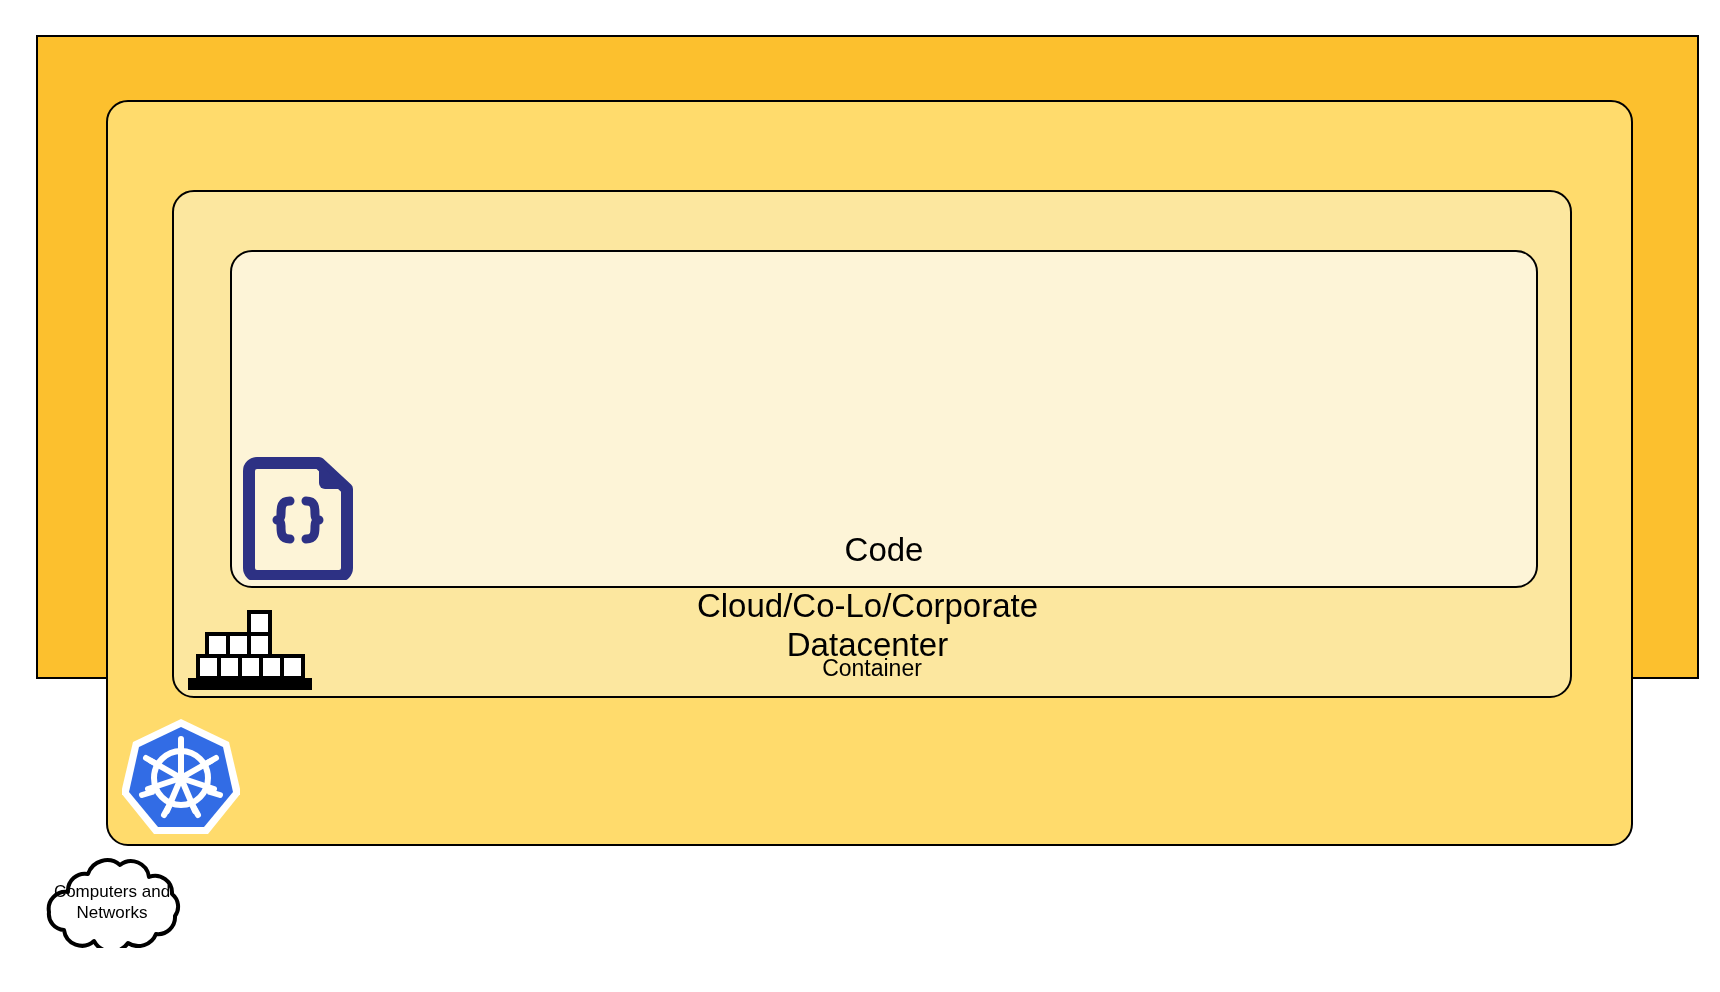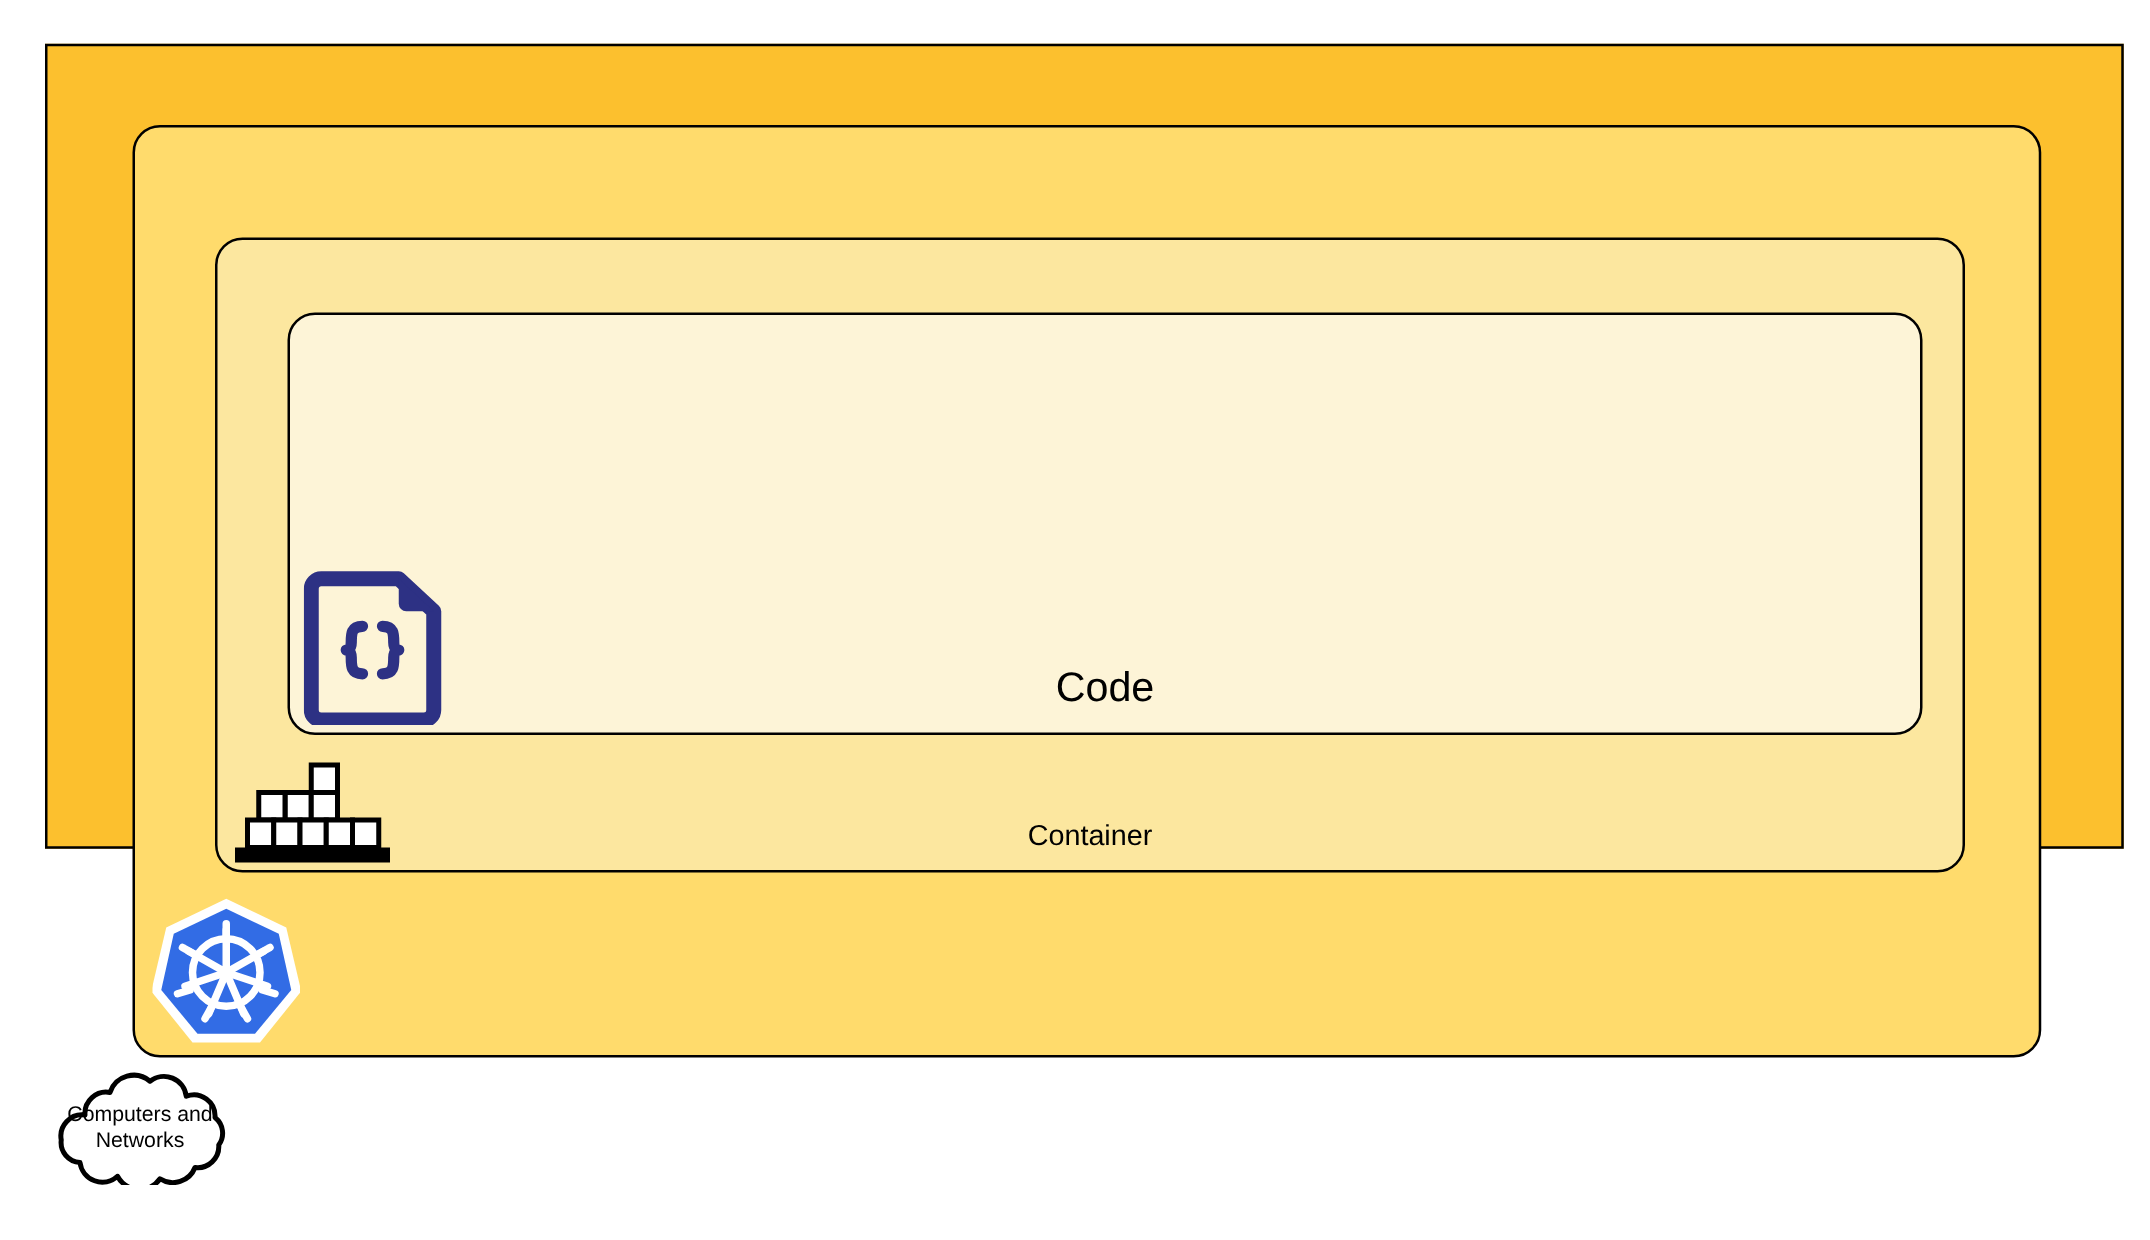--- a/index.html
+++ b/index.html
@@ -119,20 +119,22 @@
 
         <div class="layer layer-code" style="left: 56px; top: 58px; width: 1308px; height: 338px; background: rgb(253, 244, 215);">
           <div class="layer-label label-code">Code</div>
         </div>
 
         <div class="layer-label label-container">Container</div>
       </div>
 
     </div>
 
+    <div class="layer-label label-clouddc">Cloud/Co-Lo/Corporate
+Datacenter</div>
   </div>
 
   <div class="icon-wrap" id="code-icon-wrap">
     <svg viewBox="0 0 112 125" xmlns="http://www.w3.org/2000/svg">
 
       <path d="M14 8 H76 L104 34 V113 A8 8 0 0 1 96 121 H14 A8 8 0 0 1 6 113 V16 A8 8 0 0 1 14 8 Z" fill="none" stroke="#2D3184" stroke-width="12" stroke-linejoin="round"></path>
 
       <path d="M76 8 L104 34 H82 A6 6 0 0 1 76 28 Z" fill="#2D3184"></path>
 
       <path d="M47 46 C38 46 38 52 38 59 C38 65 34 65 34 65 C34 65 38 65 38 71 C38 78 38 84 47 84" fill="none" stroke="#2D3184" stroke-width="9" stroke-linecap="round" stroke-linejoin="round"></path>

